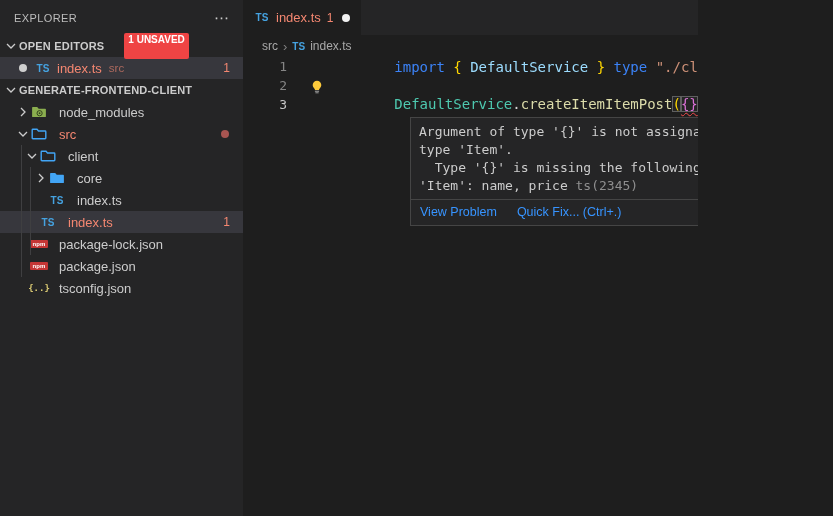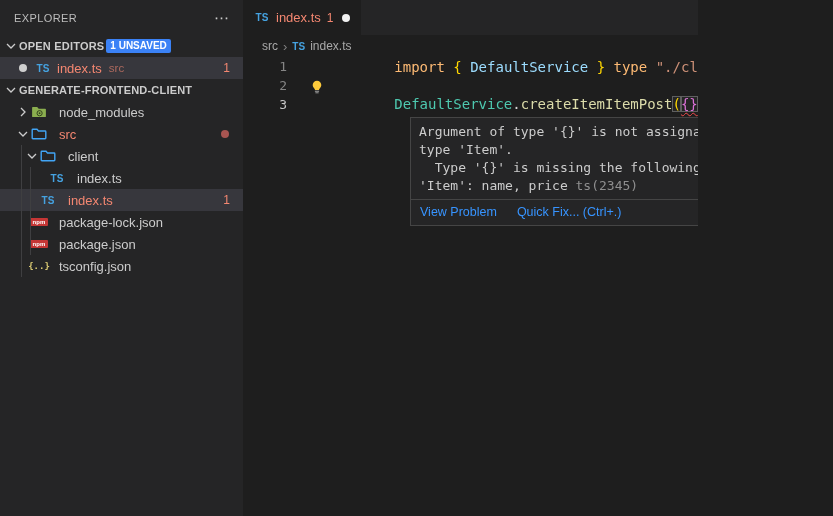--- a/index.html
+++ b/index.html
@@ -9,21 +9,21 @@
 
   
   .sidebar { position: absolute; left: 0; top: 0; width: 243px; height: 516px; background: #252526; }
   .side-title { height: 35px; display: flex; align-items: center; justify-content: space-between; padding: 0 14px 0 14px; }
   .side-title-label { font-size: 11px; color: #bdbdbd; letter-spacing: .4px; }
   .ellipsis { font-size: 15px; color: #cccccc; cursor: pointer; line-height: 1; }
 
   .sec-row { height: 22px; display: flex; align-items: center; }
   .sec-row .chev { width: 16px; height: 16px; margin-left: 3px; flex: 0 0 16px; }
   .sec-label { font-size: 11px; font-weight: bold; color: #cccccc; letter-spacing: .2px; }
-  .badge { margin-left: 2px; background: #3b82f6; color: #ffffff; font-size: 10px; font-weight: bold; padding: 1px 4px 2px; border-radius: 2px; }
+  .badge { margin-left: 20px; background: #ef4444; color: #ffffff; font-size: 10px; font-weight: bold; padding: 1px 4px 14px; border-radius: 2px; }
 
   .oe-item { height: 22px; display: flex; align-items: center; background: #37373d; padding-left: 19px; }
   .mod-dot { width: 8px; height: 8px; border-radius: 50%; background: #cfcfcf; margin-right: 8px; flex: 0 0 8px; }
   .ts-ico { width: 16px; flex: 0 0 16px; text-align: center; font-size: 10px; font-weight: bold; color: #45a2e0; }
   .oe-name { margin-left: 6px; font-size: 13px; color: #f48771; }
   .oe-desc { margin-left: 7px; font-size: 11.5px; color: rgba(244,135,113,.62); }
   .err-count { margin-left: auto; margin-right: 13px; font-size: 12px; color: #f48771; }
 
   .tree { position: relative; }
   .trow { height: 22px; display: flex; align-items: center; font-size: 13px; color: #cccccc; cursor: pointer; }
@@ -49,21 +49,21 @@
 
   .breadcrumbs { height: 22px; display: flex; align-items: center; padding-left: 19px; font-size: 12px; color: #a9a9a9; }
   .bc-sep { margin: 0 5px; color: #808080; font-size: 13px; }
   .bc-ts { font-size: 10px; font-weight: bold; color: #45a2e0; margin-right: 5px; }
 
   .code { font-family: "DejaVu Sans Mono", monospace; font-size: 14px; }
   .code-row { display: flex; height: 19px; align-items: center; }
   .ln { width: 44px; flex: 0 0 44px; text-align: right; font-size: 13px; color: #858585; }
   .ln.active { color: #c6c6c6; }
   .ltext { margin-left: 23px; white-space: pre; }
-  .c-kw { color: #fdba74; } .c-b1 { color: #ffd700; } .c-var { color: #9cdcfe; }
+  .c-kw { color: #3b82f6; } .c-b1 { color: #ffd700; } .c-var { color: #9cdcfe; }
   .c-str { color: #ce9178; } .c-fg { color: #d4d4d4; } .c-cls { color: #4ec9b0; }
   .c-fn { color: #dcdcaa; } .c-b2 { color: #da70d6; }
   .box { outline: 1px solid #5f5f5f; outline-offset: -1px; background: rgba(90,90,90,.12); }
   .squiggle { text-decoration: underline wavy #f14c4c 1px; text-underline-offset: 3px; }
   .cursor { display: inline-block; width: 2px; height: 16px; background: #c8c8c8; vertical-align: middle; margin-left: 1px; }
   .bulb { display: inline-block; vertical-align: middle; }
 
   
   .tooltip { position: absolute; left: 167px; top: 117px; width: 474px; background: #252526; border: 1px solid #454545; z-index: 10; }
   .tt-body { padding: 5px 8px 4px; font-family: "DejaVu Sans Mono", monospace; font-size: 13px; color: #cccccc; }
@@ -142,20 +142,31 @@
             <path d="M4 6l4 4 4-4" stroke="#cccccc" stroke-width="1.3" fill="none"></path>
           </svg>
         <span class="fico">
           <svg width="16" height="16" viewBox="0 0 16 16">
               <path d="M1.9 3.3h4.1l1.5 1.7h6.6c.4 0 .7.3.7.7v6.4c0 .4-.3.7-.7.7H1.9c-.4 0-.7-.3-.7-.7V4c0-.4.3-.7.7-.7z" fill="none" stroke="#42a5f5" stroke-width="1.4"></path>
             </svg>
         </span>
         <span class="tlabel">client</span>
       </div>
 
+      <div class="trow lvl2">
+        <svg class="chev" viewBox="0 0 16 16">
+            <path d="M6 4l4 4-4 4" stroke="#cccccc" stroke-width="1.3" fill="none"></path>
+          </svg>
+        <span class="fico">
+          <svg width="16" height="16" viewBox="0 0 16 16">
+              <path d="M1.8 3h4.4l1.5 1.7h6.5a.7.7 0 0 1 .7.7v7a.7.7 0 0 1-.7.7H1.8a.7.7 0 0 1-.7-.7V3.7A.7.7 0 0 1 1.8 3z" fill="#42a5f5"></path>
+            </svg>
+        </span>
+        <span class="tlabel">core</span>
+      </div>
 
 
 
       <div class="trow lvl2f">
         <span class="fico ts-ico">TS</span>
         <span class="tlabel">index.ts</span>
       </div>
 
       <div class="trow lvl1f selected">
         <span class="fico ts-ico">TS</span>

